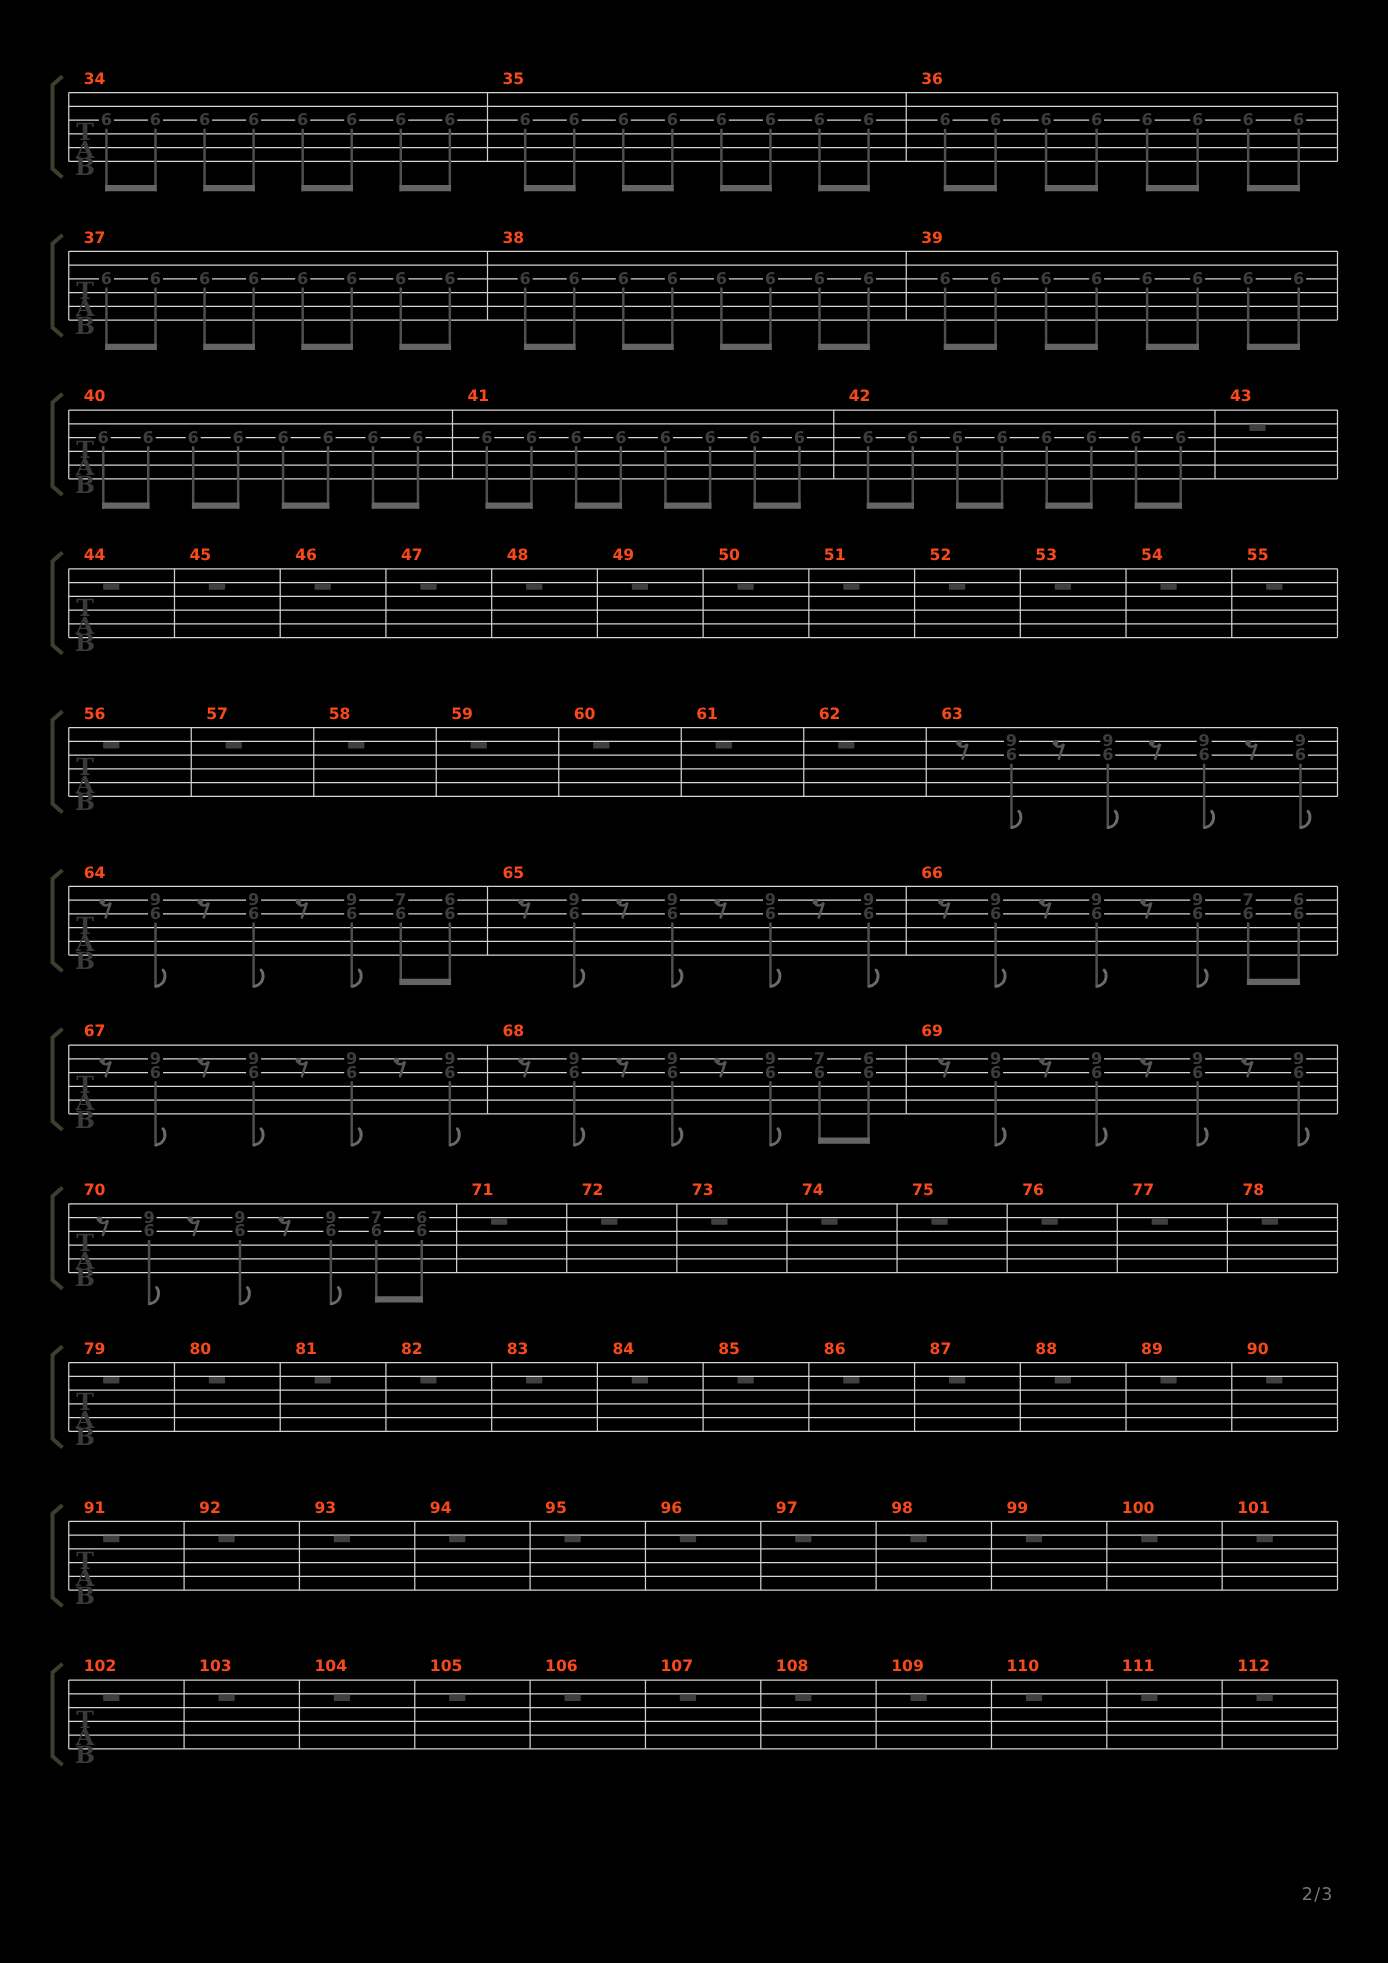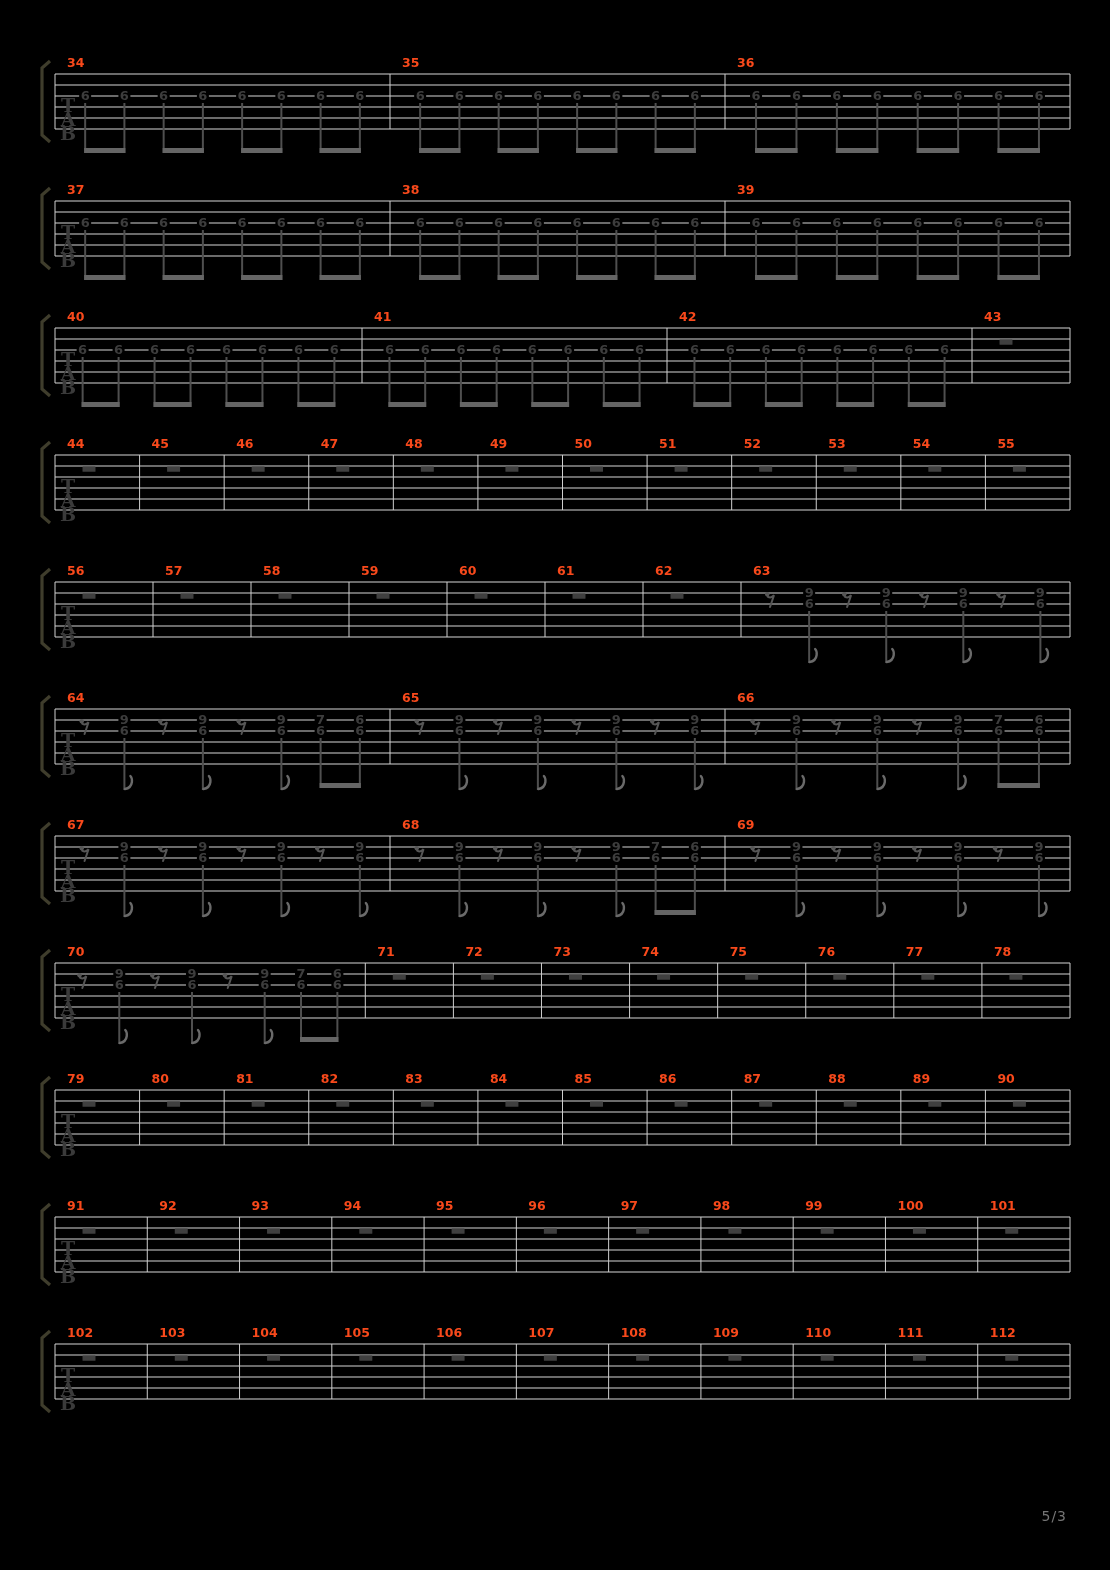--- a/index.html
+++ b/index.html
@@ -1049,14 +1049,14 @@
           <rect x="912.9545454545454" y="1355.5" width="13" height="5.2" rx="0.5" fill="#3f3f3f"></rect>
         </g>
         <line x1="977.7272727272726" y1="1344" x2="977.7272727272726" y2="1399" stroke="#cfcfcf" stroke-width="1"></line>
         <g>
           <text x="989.7272727272726" y="1337" fill="#f8491b" text-anchor="start" font-size="12.5" font-family="&quot;DejaVu Sans&quot;, sans-serif" font-weight="700">112</text>
           <rect x="1005.2272727272726" y="1355.5" width="13" height="5.2" rx="0.5" fill="#3f3f3f"></rect>
         </g>
         <line x1="1070" y1="1344" x2="1070" y2="1399" stroke="#cfcfcf" stroke-width="1"></line>
       </g>
     </svg>
-  <div class="pagenum">5/3</div>
+  <div class="pagenum">2/3</div>
 </div>
 
 </body></html>

